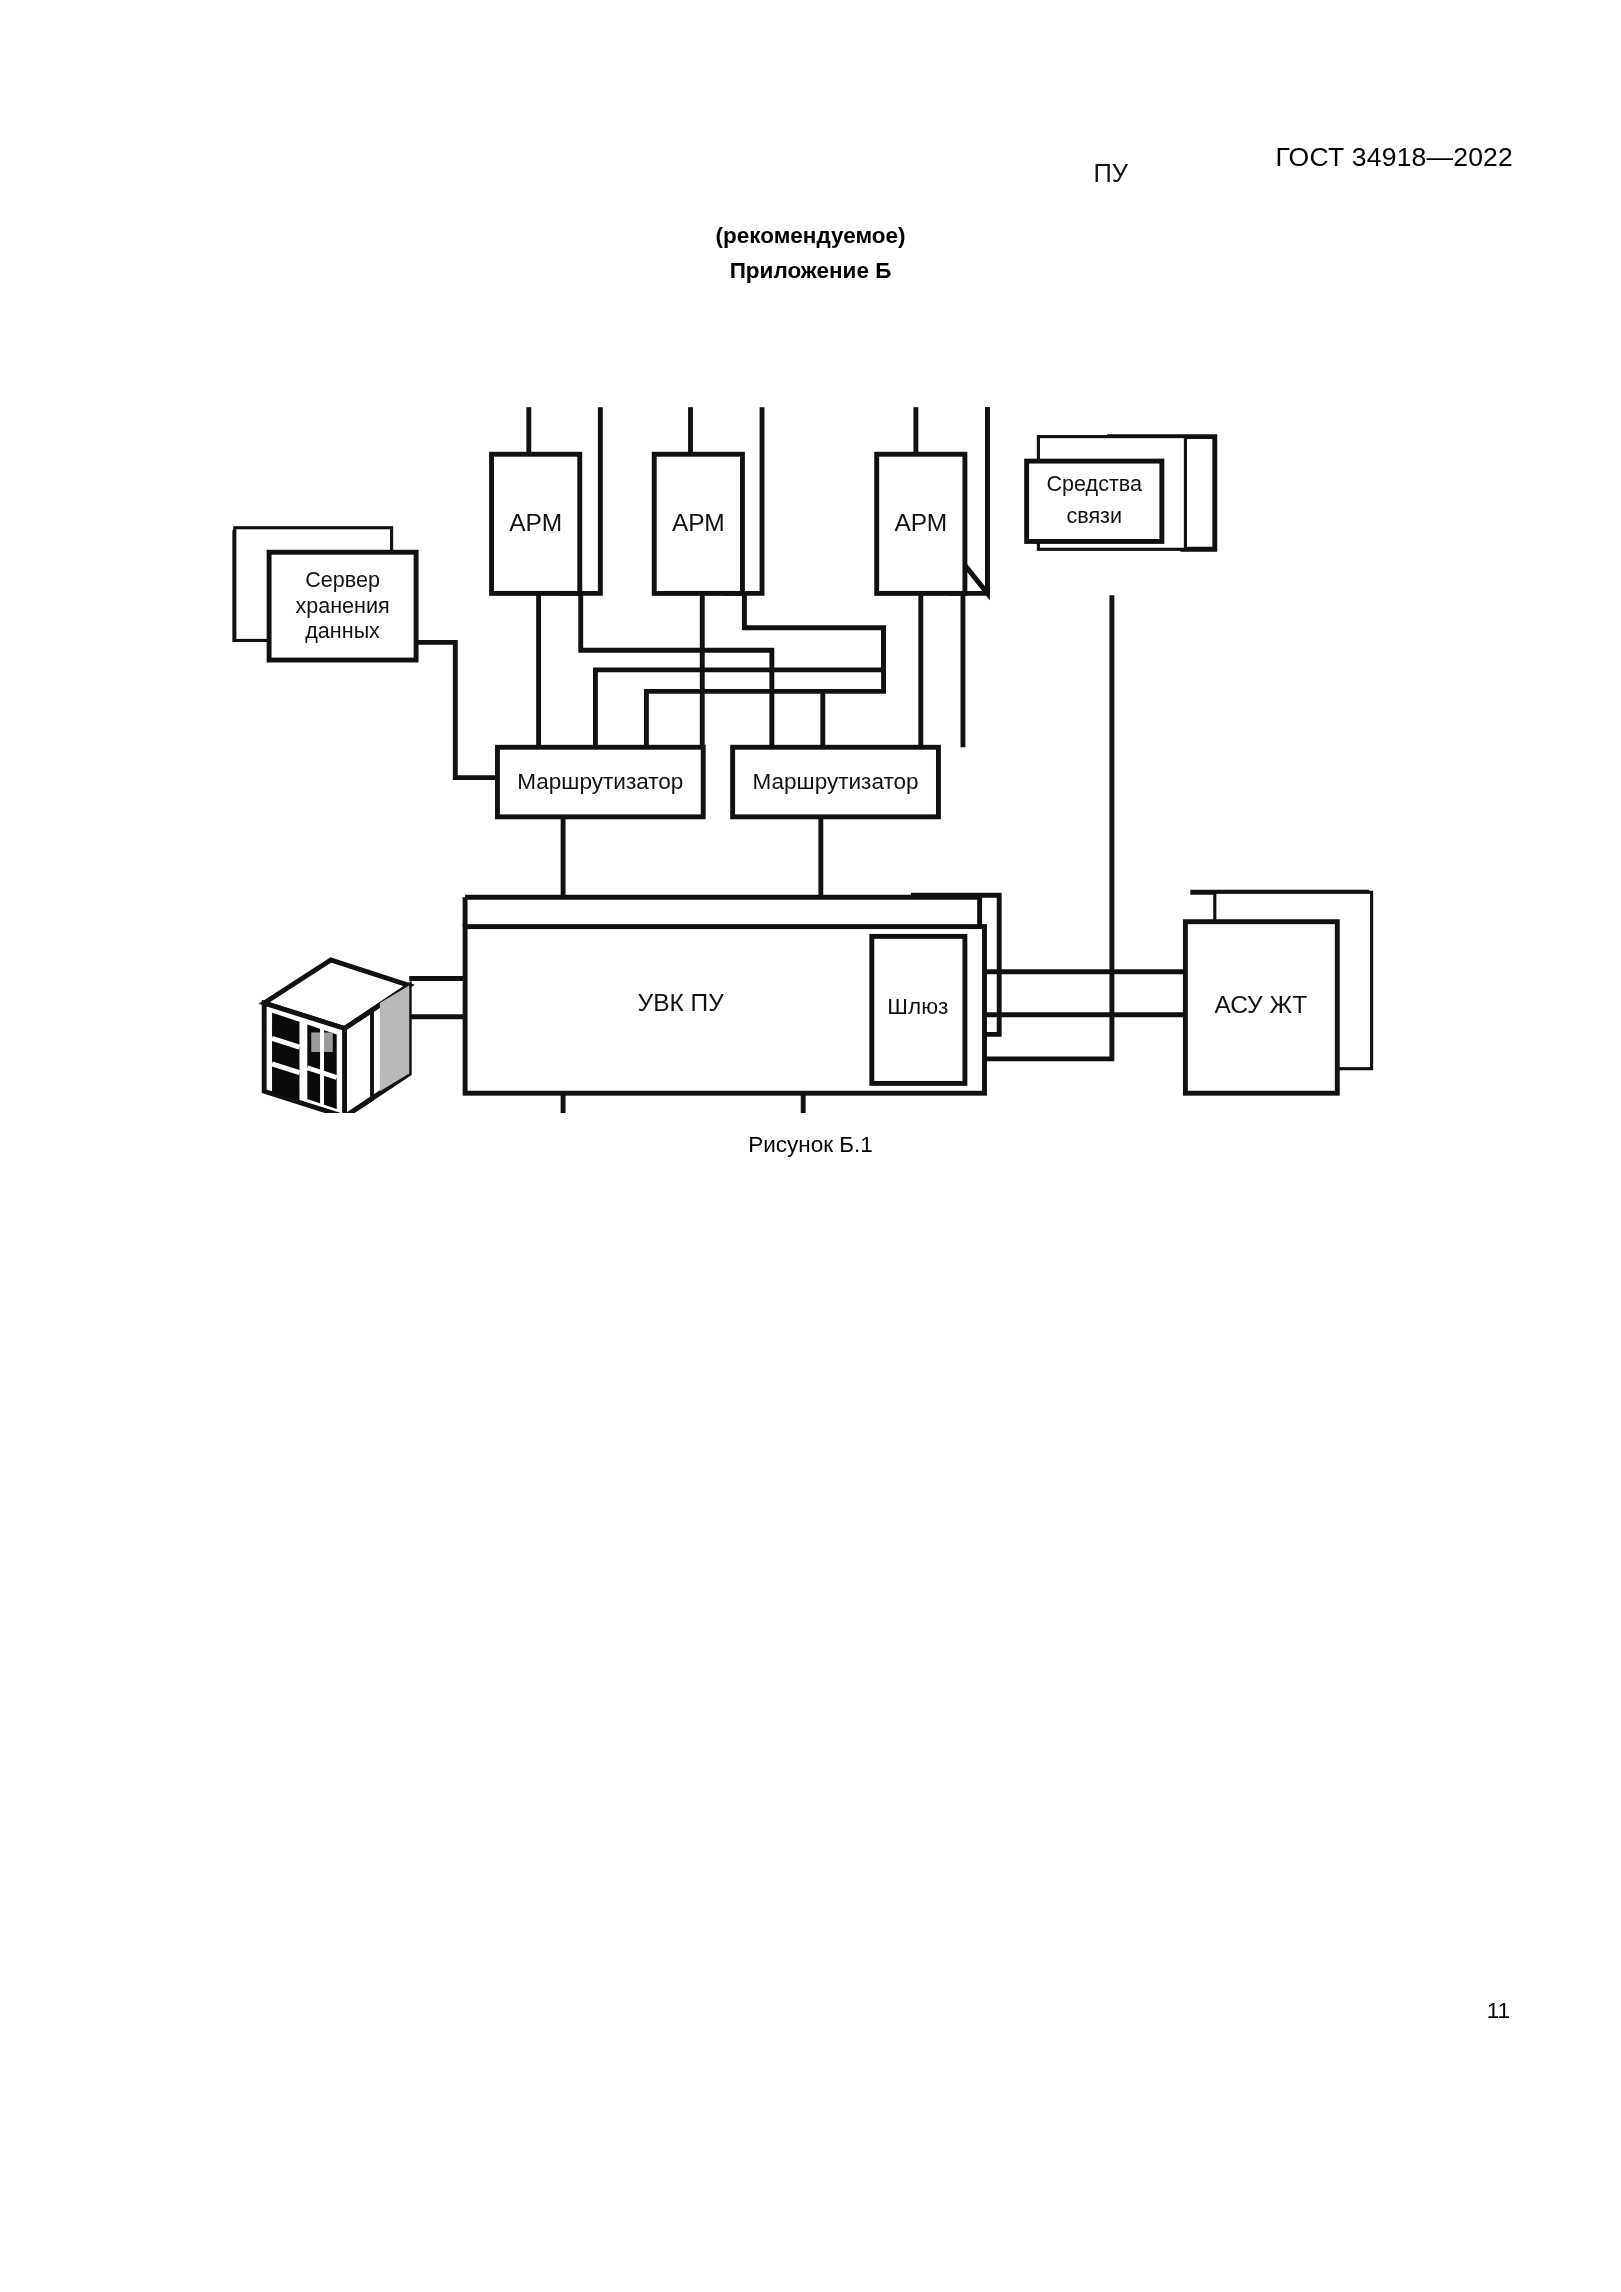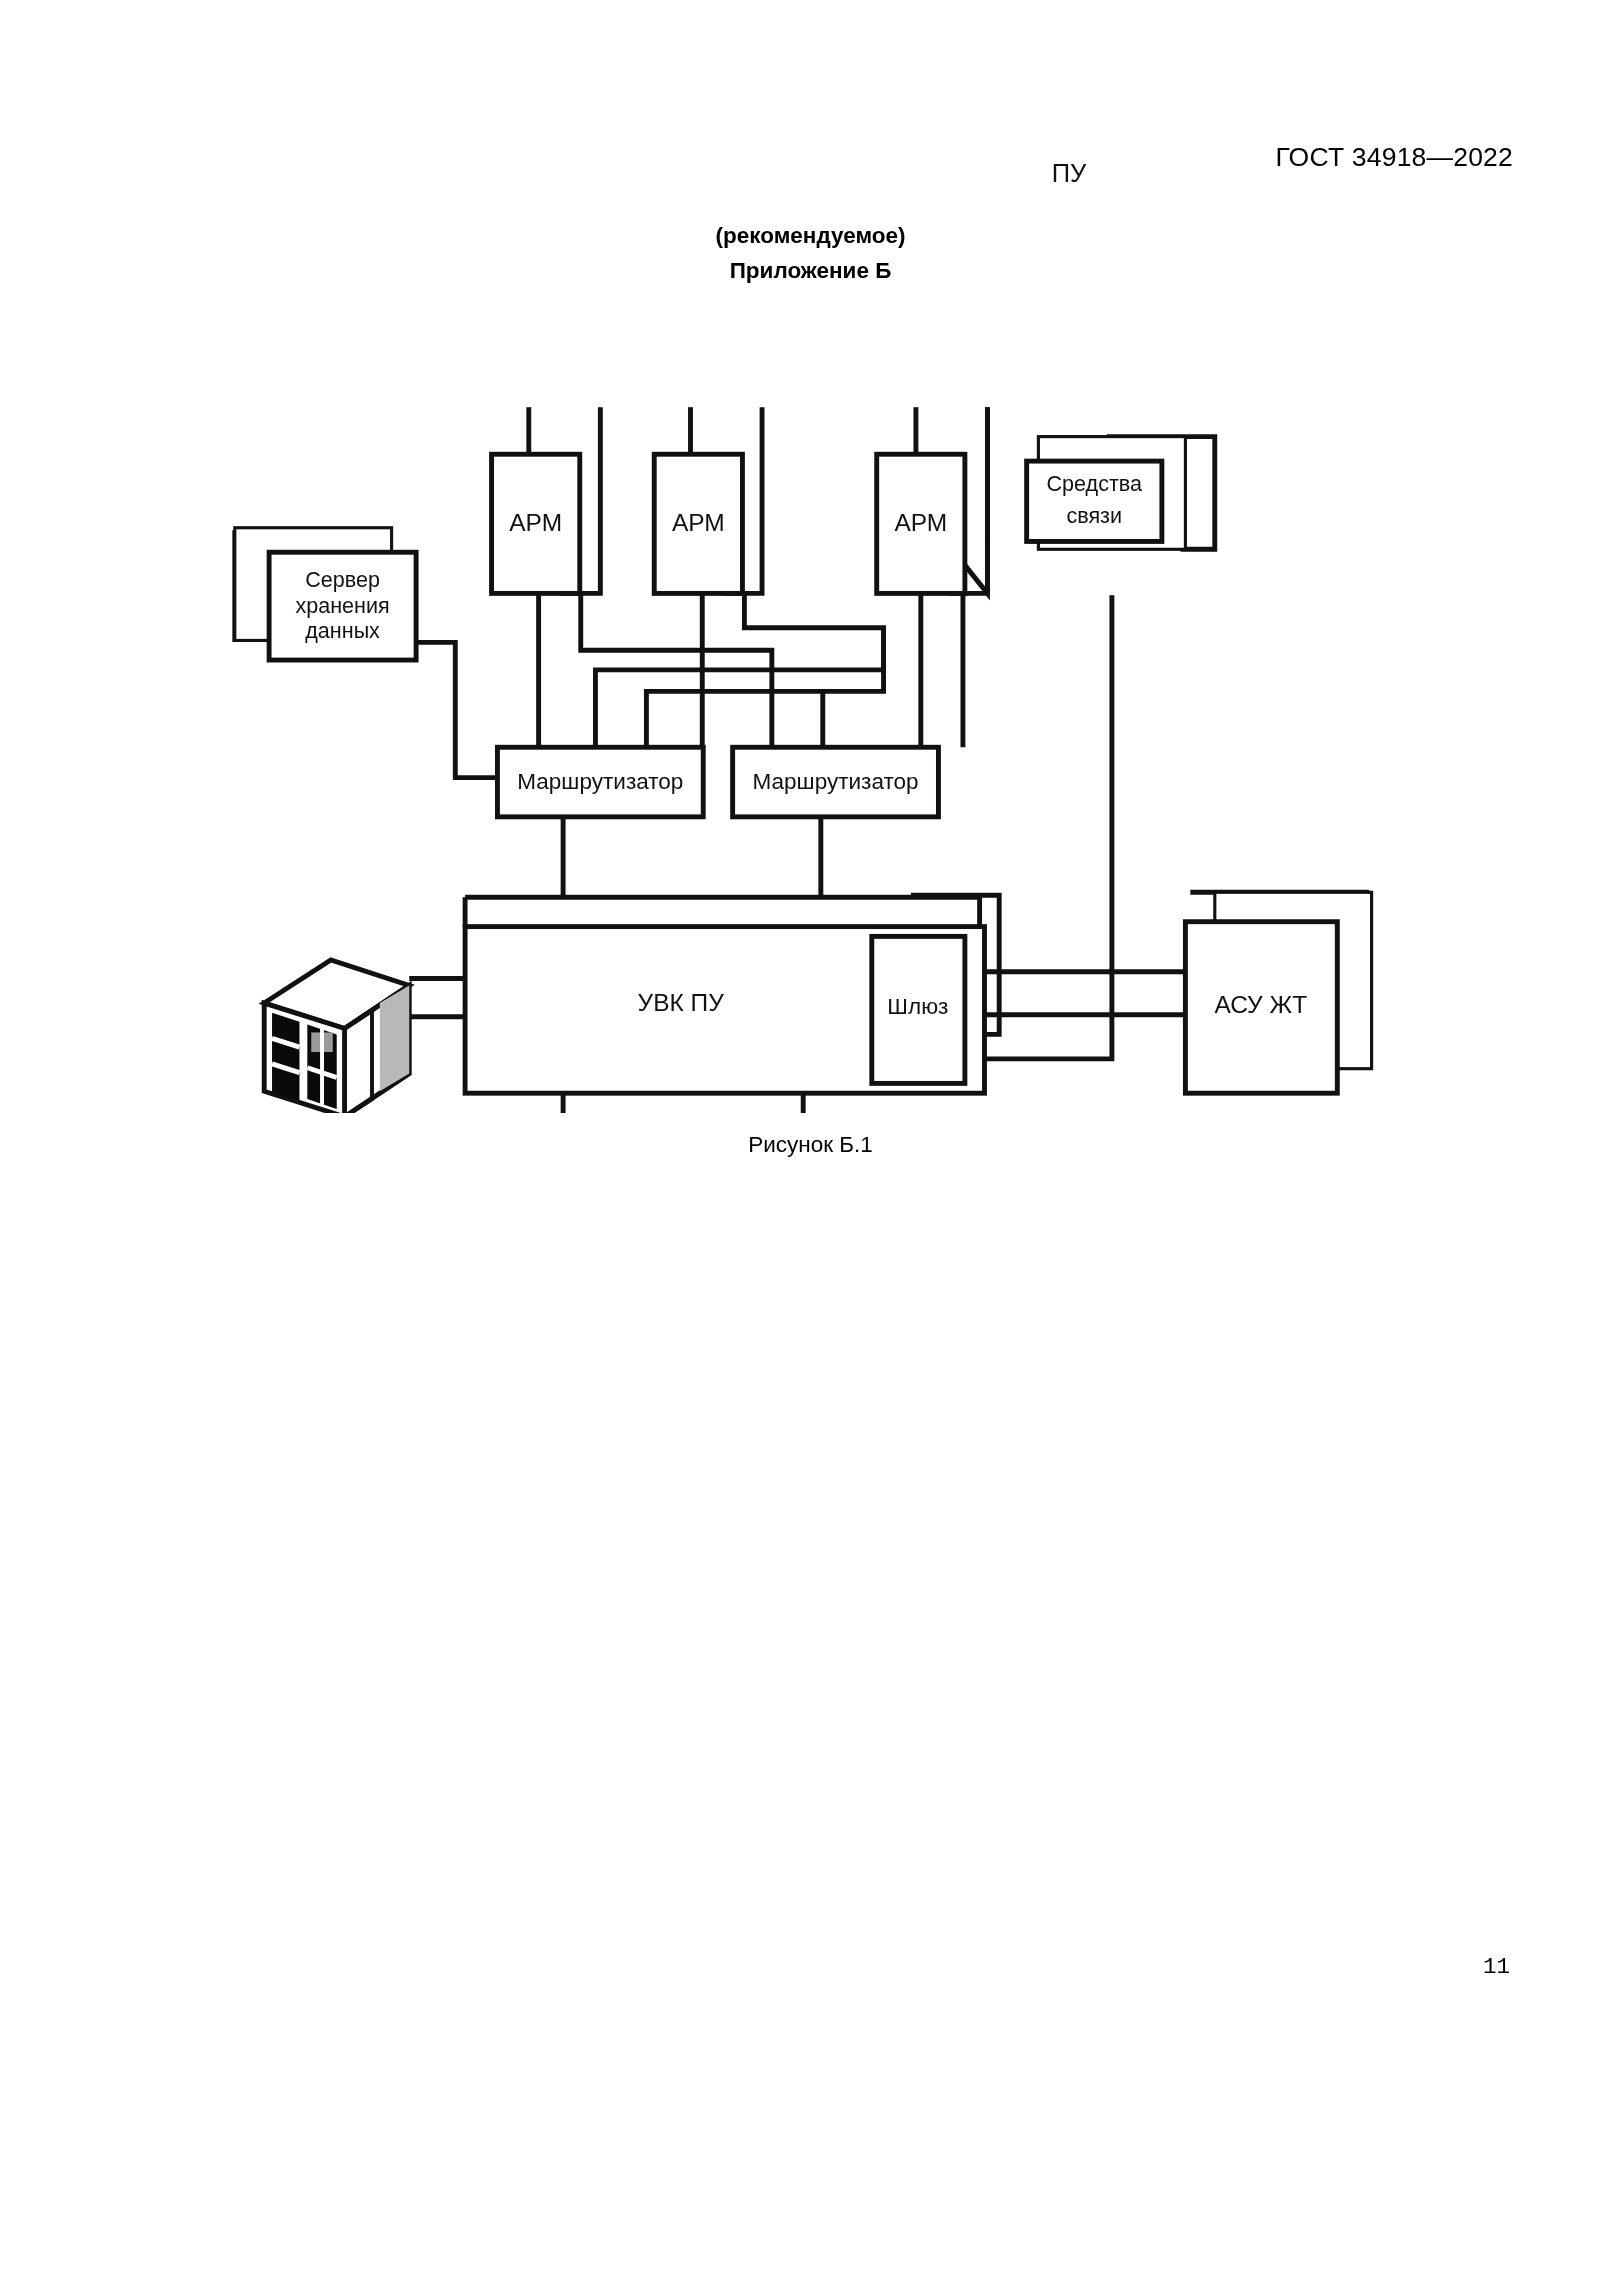--- a/index.html
+++ b/index.html
@@ -90,44 +90,43 @@
   }
   .t21 { font-size: 22px; }
   .t23 { font-size: 23px; }
   .t25 { font-size: 25px; }
 
   
   .free-label {
     position: absolute;
     font-size: 21.6px;
     line-height: 28px;
-    text-align: center;
+    text-align: right;
     color: #111;
   }
   #ups-label { left: 149px; top: 441px; width: 225px; }
   #pu-label  { left: 1010px; top: 159px; width: 118px; font-size: 25.5px; }
   #net-label { left: 176px; top: 874px; width: 412px; text-align: center; }
 
   
   .fig-caption {
     position: absolute;
     top: 1132px;
     left: 0;
     width: 100%;
     text-align: center;
     font-size: 22.5px;
   }
 
   
   .page-number {
     position: absolute;
     right: 111px;
-    top: 1954px;
+    top: 1998px;
     font-size: 22.5px;
-    font-family: Liberation Mono, monospace;
   }
 </style>
 </head>
 <body>
 
 <div class="page">
 
   <div class="doc-header">ГОСТ 34918—2022</div>
 
   <div class="appendix-block">

